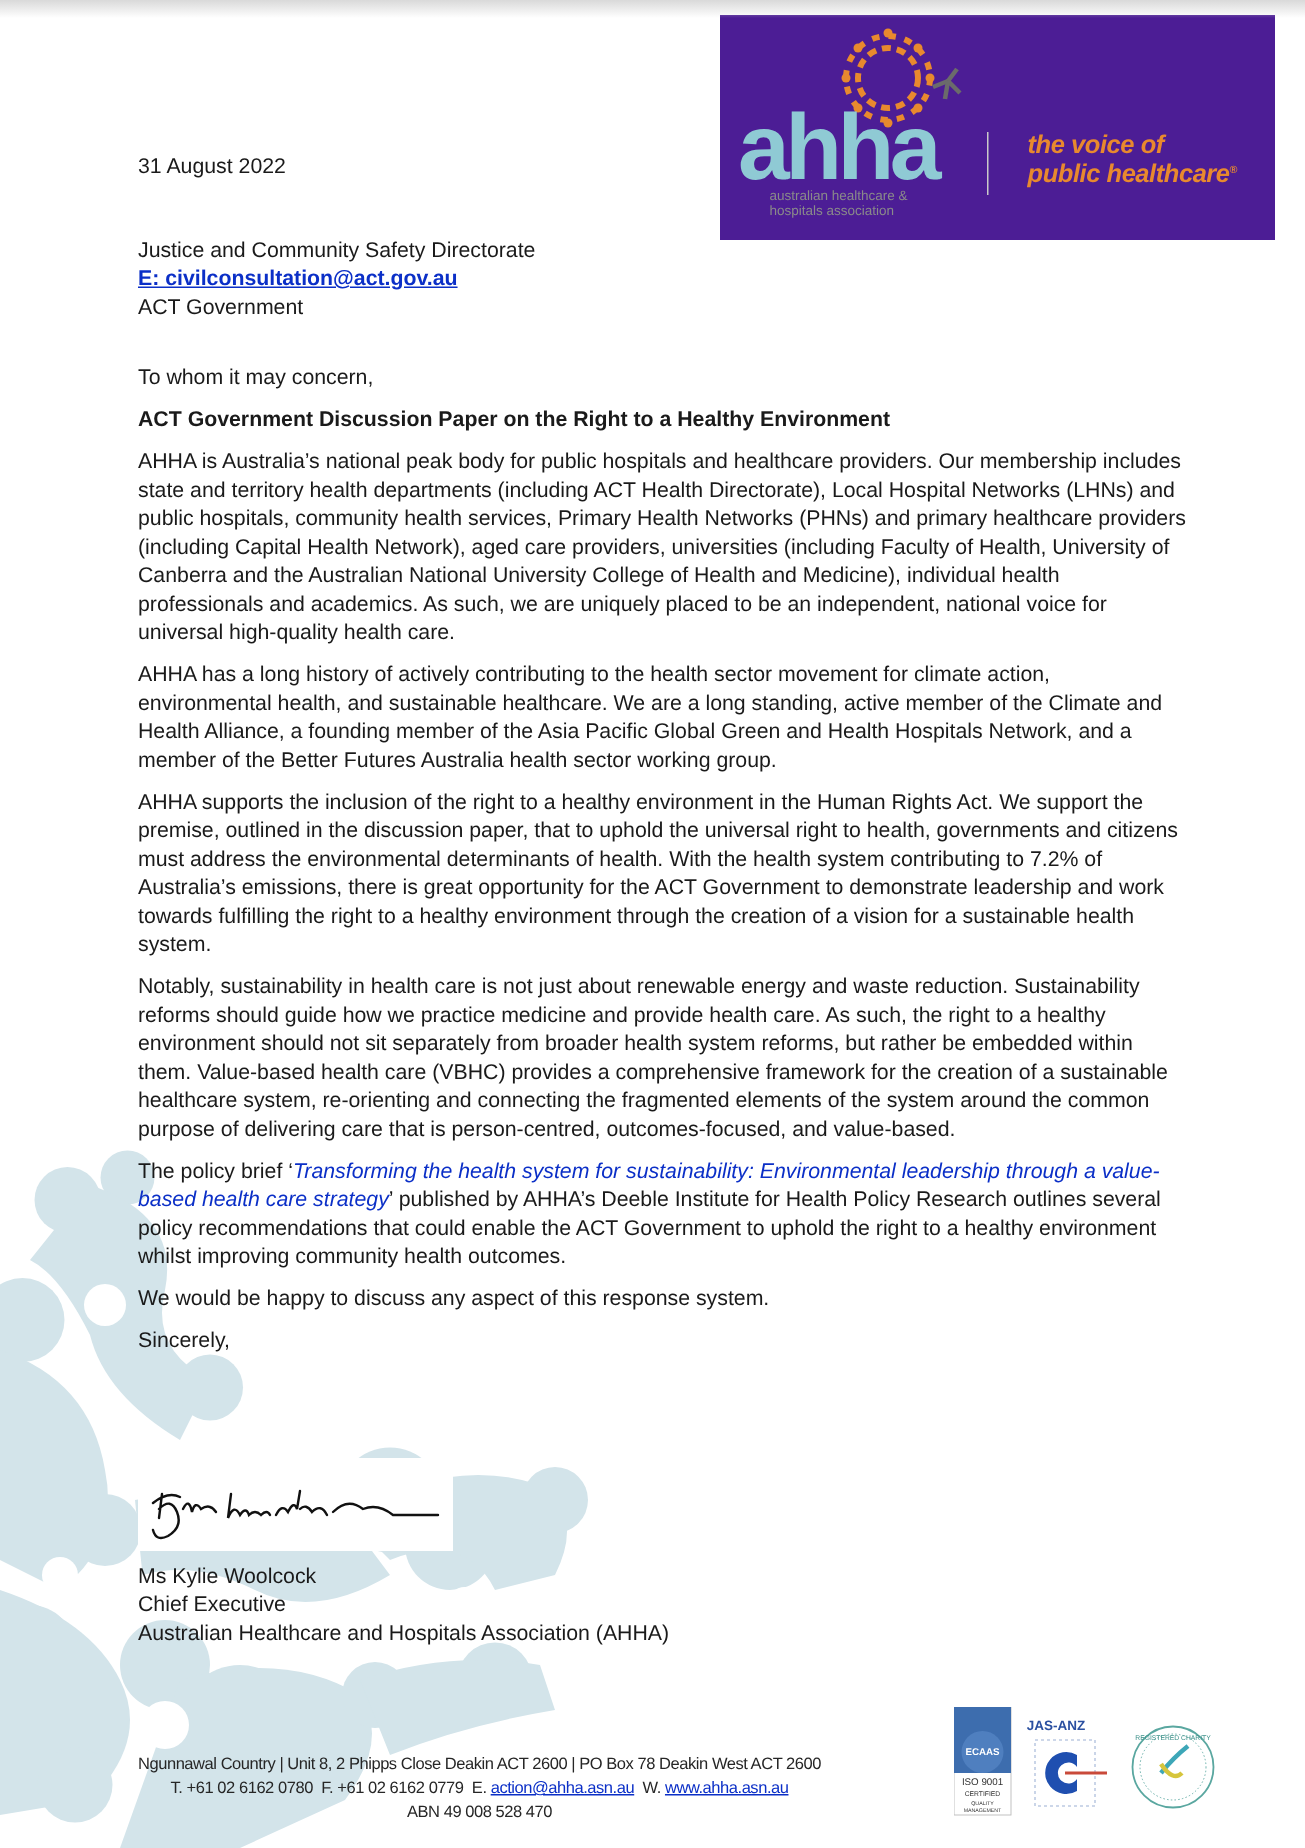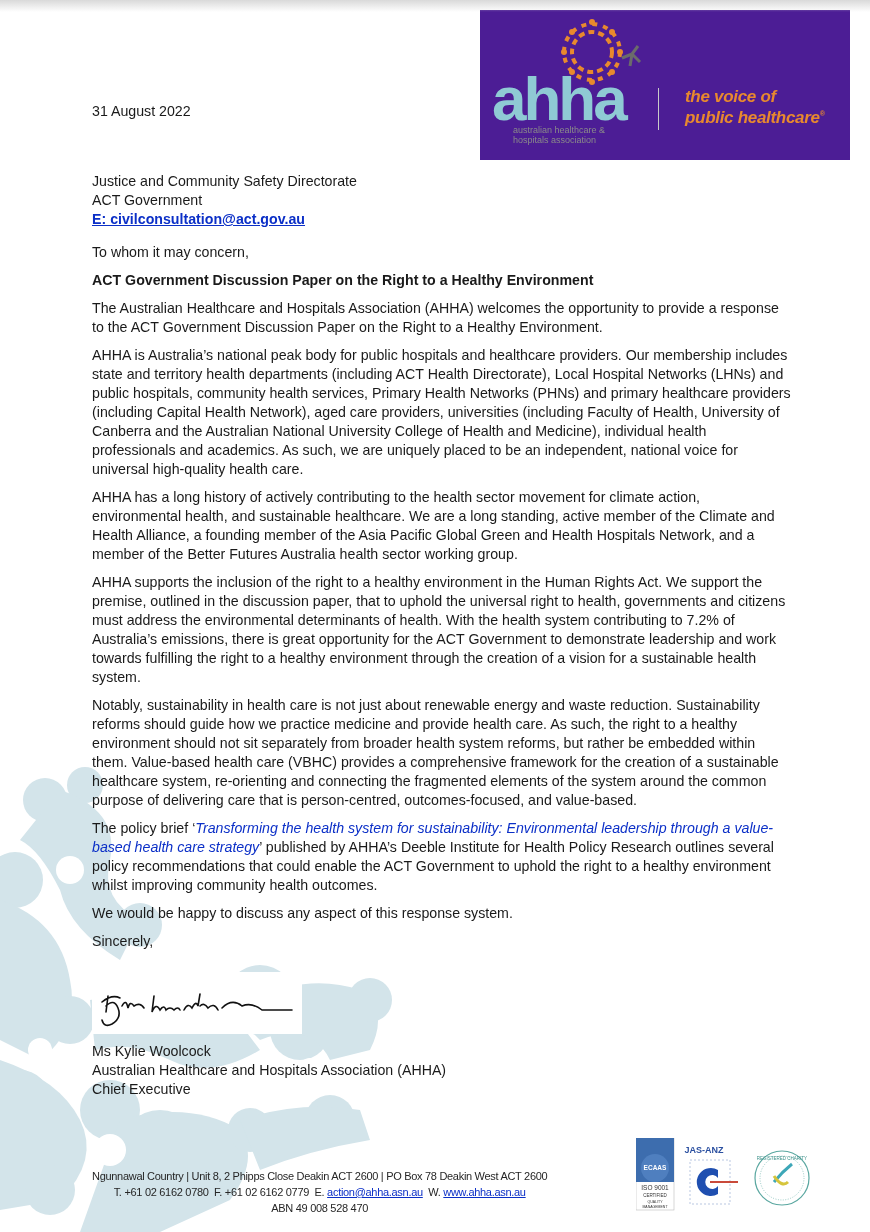--- a/index.html
+++ b/index.html
@@ -36,21 +36,21 @@
     font-style: italic; color: #e8892e; line-height: 17px; letter-spacing: -0.3px;
   }
   .logo-tagline sup { font-size: 7px; }
 
   .content {
     position: absolute; left: 92px; top: 0; width: 700px; z-index: 2;
     font-size: 14.2px; line-height: 19px;
   }
   .content p { margin: 0; }
   .date { position: absolute; top: 102px; }
-  .addr { position: absolute; top: 158px; margin-top: 14px; }
+  .addr { position: absolute; top: 158px; }
   .addr a, .lnk { color: #0b2fc7; text-decoration: underline; font-weight: bold; }
   .body-block { position: absolute; top: 243px; width: 700px; }
   .body-block p { margin-bottom: 9px; }
   .heading { font-weight: bold; }
   .italic-link { color: #0b2fc7; font-style: italic; }
   .sig {
     position: absolute; top: 972px; left: 0; width: 210px; height: 62px; background: #ffffff;
   }
   .signoff { position: absolute; top: 1042px; }
 
@@ -134,28 +134,27 @@
     <div>the voice of</div>
     <div><span>public healthcare</span><sup>®</sup></div>
   </div>
 </div>
 
 <div class="content">
   <p class="date">31 August 2022</p>
 
   <div class="addr">
     <p>Justice and Community Safety Directorate</p>
+    <p><a>E: civilconsultation@act.gov.au</a></p>
     <p>ACT Government</p>
-    <p><a>E: civilconsultation@act.gov.au</a></p>
   </div>
 
   <div class="body-block">
     <p>To whom it may concern,</p>
     <p class="heading">ACT Government Discussion Paper on the Right to a Healthy Environment</p>
-    <p>The Australian Healthcare and Hospitals Association (AHHA) welcomes the opportunity to provide a response to the ACT Government Discussion Paper on the Right to a Healthy Environment.</p>
     <p>AHHA is Australia’s national peak body for public hospitals and healthcare providers. Our membership includes state and territory health departments (including ACT Health Directorate), Local Hospital Networks (LHNs) and public hospitals, community health services, Primary Health Networks (PHNs) and primary healthcare providers (including Capital Health Network), aged care providers, universities (including Faculty of Health, University of Canberra and the Australian National University College of Health and Medicine), individual health professionals and academics. As such, we are uniquely placed to be an independent, national voice for universal high-quality health care.</p>
     <p>AHHA has a long history of actively contributing to the health sector movement for climate action, environmental health, and sustainable healthcare. We are a long standing, active member of the Climate and Health Alliance, a founding member of the Asia Pacific Global Green and Health Hospitals Network, and a member of the Better Futures Australia health sector working group.</p>
     <p>AHHA supports the inclusion of the right to a healthy environment in the Human Rights Act. We support the premise, outlined in the discussion paper, that to uphold the universal right to health, governments and citizens must address the environmental determinants of health. With the health system contributing to 7.2% of Australia’s emissions, there is great opportunity for the ACT Government to demonstrate leadership and work towards fulfilling the right to a healthy environment through the creation of a vision for a sustainable health system.</p>
     <p>Notably, sustainability in health care is not just about renewable energy and waste reduction. Sustainability reforms should guide how we practice medicine and provide health care. As such, the right to a healthy environment should not sit separately from broader health system reforms, but rather be embedded within them. Value-based health care (VBHC) provides a comprehensive framework for the creation of a sustainable healthcare system, re-orienting and connecting the fragmented elements of the system around the common purpose of delivering care that is person-centred, outcomes-focused, and value-based.</p>
     <p><span>The policy brief ‘</span><a class="italic-link">Transforming the health system for sustainability: Environmental leadership through a value-based health care strategy</a><span>’ published by AHHA’s Deeble Institute for Health Policy Research outlines several policy recommendations that could enable the ACT Government to uphold the right to a healthy environment whilst improving community health outcomes.</span></p>
     <p>We would be happy to discuss any aspect of this response system.</p>
     <p>Sincerely,</p>
   </div>
 
   <div class="sig">
@@ -165,22 +164,22 @@
         <path d="M30 34 Q34 26 36 36 Q38 28 42 34 Q48 30 52 36"></path>
         <path d="M62 24 L60 40 Q64 30 68 38 Q72 32 74 38 Q78 34 82 38 Q86 34 88 38"></path>
         <path d="M92 38 Q96 30 100 36 Q104 28 106 34 L108 22 M108 34 Q112 30 116 36 Q122 30 126 38"></path>
         <path d="M130 36 Q140 26 150 34 Q160 30 170 38 L200 38"></path>
       </g>
     </svg>
   </div>
 
   <div class="signoff">
     <p>Ms Kylie Woolcock</p>
+    <p>Chief Executive</p>
     <p>Australian Healthcare and Hospitals Association (AHHA)</p>
-    <p>Chief Executive</p>
   </div>
 </div>
 
 <div class="footer">
   <div>Ngunnawal Country | Unit 8, 2 Phipps Close Deakin ACT 2600 | PO Box 78 Deakin West ACT 2600</div>
   <div>
     <span>T. +61 02 6162 0780</span>&nbsp;
     <span>F. +61 02 6162 0779</span>&nbsp;
     <span>E.</span>
     <a>action@ahha.asn.au</a>&nbsp;

